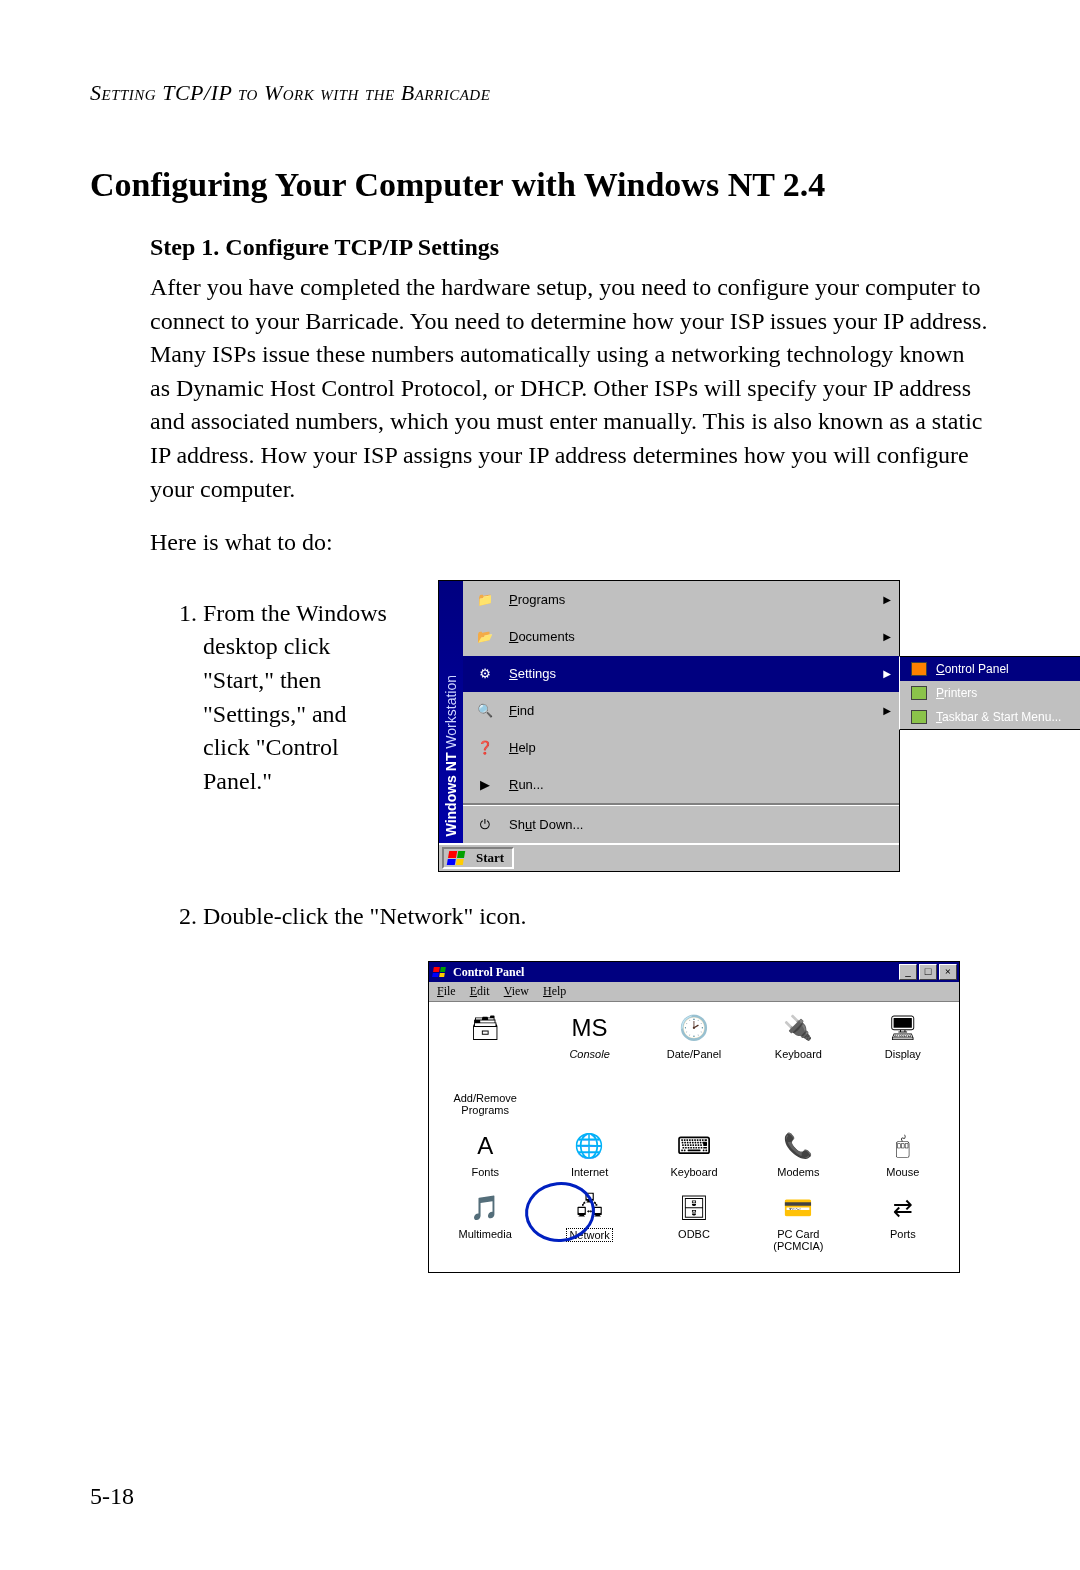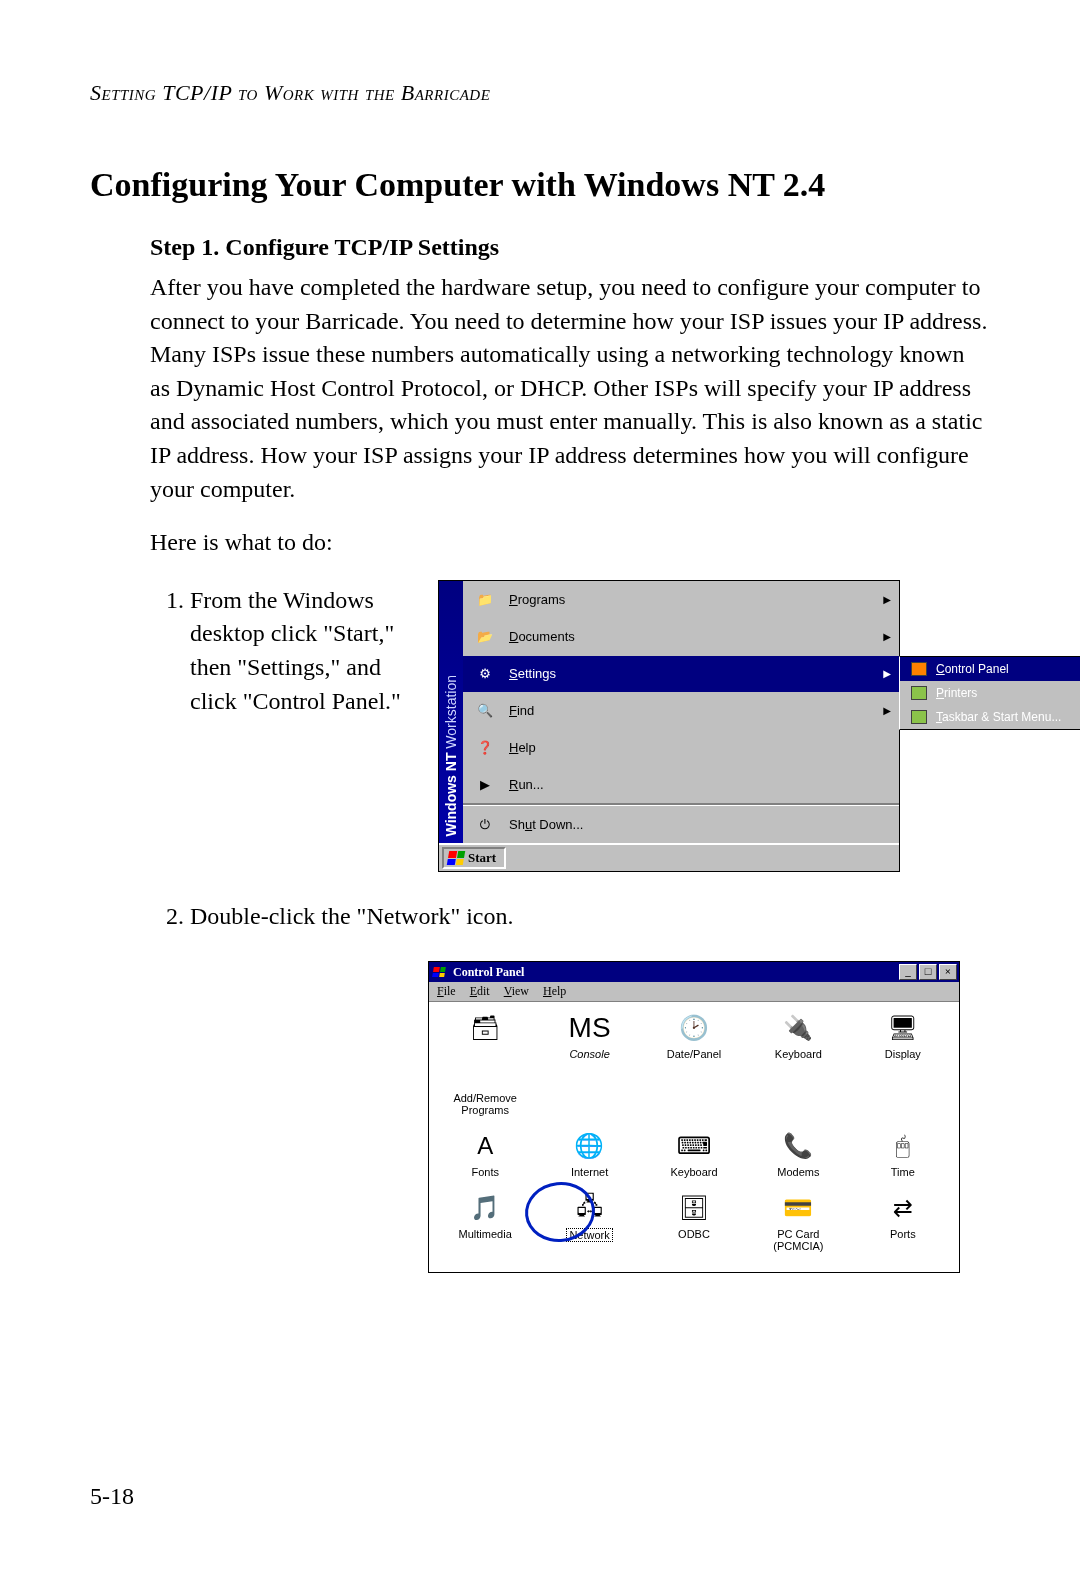--- a/index.html
+++ b/index.html
@@ -4,21 +4,21 @@
 <style>
   html,body{margin:0;padding:0;background:#fff;color:#000;font-family:Georgia,'Times New Roman',serif}
   .page{width:1080px;height:1570px;box-sizing:border-box;padding:80px 90px 40px 90px;position:relative}
   .running-head{font-style:italic;font-variant:small-caps;font-size:22px;letter-spacing:.5px;margin-bottom:60px}
   .title{font-size:34px;font-weight:bold;font-family:Georgia,serif;margin:0 0 30px 0}
   .body{margin-left:60px}
   .step-heading{font-weight:bold;font-size:24px;margin:0 0 10px 0}
   .para{font-size:24px;line-height:1.4;margin:0 0 20px 0}
   .row{display:flex;gap:28px;align-items:flex-start}
   .col-text{flex:0 0 260px}
-  ol.steps{font-size:24px;line-height:1.4;padding-left:36px;margin:4px}
+  ol.steps{font-size:24px;line-height:1.4;padding-left:36px;margin:17px}
   ol.steps li{margin-bottom:28px}
   .pageno{position:absolute;bottom:60px;left:90px;font-size:24px}
 
   
   .win-sans{font-family:Tahoma,Verdana,Arial,sans-serif}
   .startmenu-shot{width:460px;border:1px solid #000;background:#c0c0c0}
   .startmenu-main{display:flex}
   .osbar{width:24px;background:linear-gradient(#000080,#0000a8);display:flex;align-items:flex-end;justify-content:center}
   .osbar span{writing-mode:vertical-rl;transform:rotate(180deg);color:#fff;font-weight:bold;font-size:14px;padding:6px 0;white-space:nowrap}
   .osbar span b{color:#fff}
@@ -29,21 +29,21 @@
   .menu-item .arrow{margin-left:auto;color:#000;font-size:10px}
   .menu-sep{height:2px;background:#808080;border-bottom:1px solid #fff;margin:0}
   .menu-highlight{background:#000080;color:#fff}
   .menu-highlight .arrow{color:#fff}
   .submenu{position:relative}
   .submenu-panel{position:absolute;left:100%;top:0;min-width:220px;background:#c0c0c0;border:1px solid #000;border-left:1px solid #fff}
   .sub-item{display:flex;align-items:center;gap:8px;padding:4px 10px;font-size:12px}
   .sub-item .ic{width:18px;height:16px}
   .sub-hi{background:#000080;color:#fff}
   .taskbar{display:flex;align-items:center;height:26px;background:#c0c0c0;border-top:2px solid #fff}
-  .start-btn{display:inline-flex;align-items:center;gap:4px;border:2px solid;border-color:#808080 #fff #fff #808080;background:#c0c0c0;padding:1px 8px 1px 4px;font:bold 13px Tahoma;margin-left:3px}
+  .start-btn{display:inline-flex;align-items:center;gap:12px;border:2px solid;border-color:#808080 #fff #fff #808080;background:#c0c0c0;padding:1px 8px 1px 4px;font:bold 13px Tahoma;margin-left:3px}
   .winflag{width:16px;height:14px;display:grid;grid-template-columns:1fr 1fr;grid-template-rows:1fr 1fr;gap:1px;transform:skewX(-10deg)}
   .winflag span:nth-child(1){background:#ff0000}
   .winflag span:nth-child(2){background:#00a000}
   .winflag span:nth-child(3){background:#0000ff}
   .winflag span:nth-child(4){background:#ffcc00}
 
   
   .cp-shot{width:530px;margin:14px 0 0 auto;border:1px solid #000;background:#c0c0c0}
   .cp-title{height:20px;background:#000080;color:#fff;display:flex;align-items:center;font:bold 12px Tahoma;padding:0 2px}
   .cp-title .t-ic{width:16px;height:14px;margin-right:6px;display:flex;align-items:center;justify-content:center}
@@ -188,21 +188,21 @@
           <span><span class="u">H</span>elp</span>
         </div>
       <div class="cp-body">
         <div class="cp-grid" id="cp-grid">
             <div class="cp-cell">
               <span class="biic" style="font-size: 24px;">🗃</span>
               <span class="lbl" style="white-space: pre-line; margin-top: 44px;">Add/Remove
 Programs</span>
             </div>
             <div class="cp-cell">
-              <span class="biic" style="font-size: 28px; text-align: right;">MS</span>
+              <span class="biic" style="font-size: 24px; text-align: right;">MS</span>
               <span class="lbl" style="white-space: pre-line; font-style: italic;">Console</span>
             </div>
             <div class="cp-cell">
               <span class="biic" style="font-size: 24px;">🕑</span>
               <span class="lbl" style="white-space: pre-line;">Date/Panel</span>
             </div>
             <div class="cp-cell">
               <span class="biic" style="font-size: 24px;">🔌</span>
               <span class="lbl" style="white-space: pre-line;">Keyboard</span>
             </div>
@@ -221,21 +221,21 @@
             <div class="cp-cell">
               <span class="biic" style="font-size: 24px;">⌨</span>
               <span class="lbl" style="white-space: pre-line;">Keyboard</span>
             </div>
             <div class="cp-cell">
               <span class="biic" style="font-size: 24px;">📞</span>
               <span class="lbl" style="white-space: pre-line;">Modems</span>
             </div>
             <div class="cp-cell">
               <span class="biic" style="font-size: 24px;">🖱</span>
-              <span class="lbl" style="white-space: pre-line;">Time</span>
+              <span class="lbl" style="white-space: pre-line;">Mouse</span>
             </div>
             <div class="cp-cell">
               <span class="biic" style="font-size: 24px;">🎵</span>
               <span class="lbl" style="white-space: pre-line; text-align: right;">Multimedia</span>
             </div>
             <div class="cp-cell sel network-ring">
               <span class="biic" style="font-size: 24px;">🖧</span>
               <span class="lbl" style="white-space: pre-line;">Network</span>
             </div>
             <div class="cp-cell">

